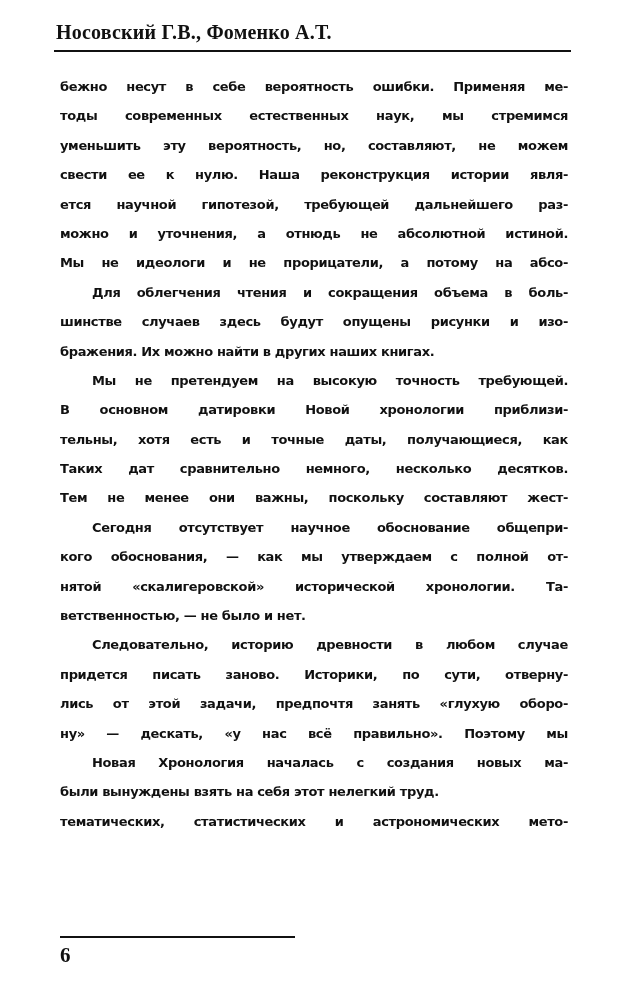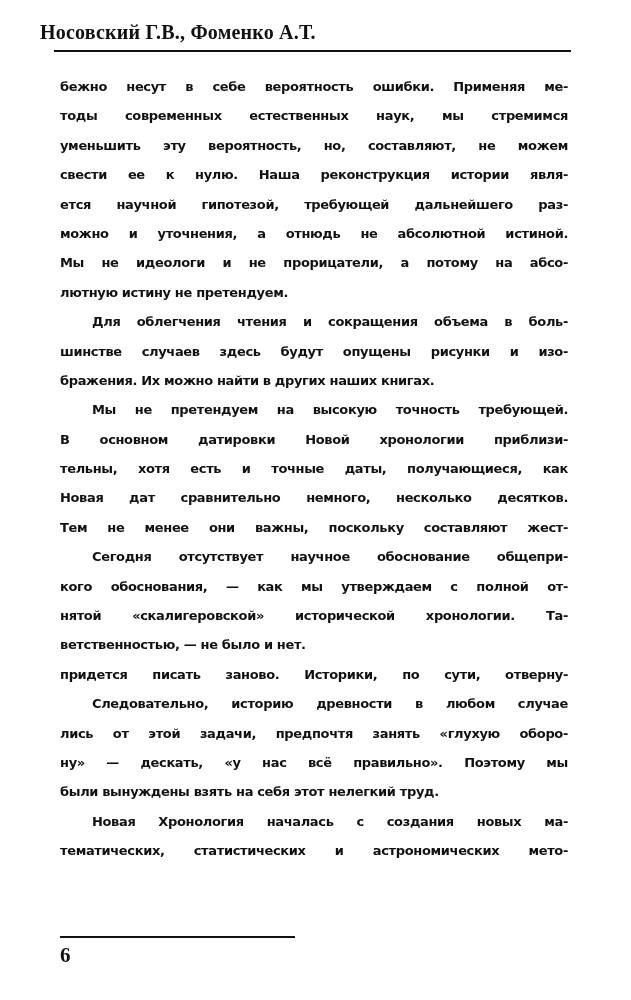--- a/index.html
+++ b/index.html
@@ -10,21 +10,21 @@
     body {
       width: 631px;
       height: 1000px;
       position: relative;
       overflow: hidden;
       color: #111111;
       font-family: "Liberation Serif", "DejaVu Serif", serif;
     }
     .running-head {
       position: absolute;
-      left: 40px;
+      left: 56px;
       top: 20px;
       width: 517px;
       font-family: "Liberation Serif", serif;
       font-weight: bold;
       font-size: 20px;
       line-height: 24px;
       letter-spacing: 0.2px;
     }
     .head-rule {
       position: absolute;
@@ -84,36 +84,35 @@
 <div class="head-rule"></div>
 
 <div class="body-text">
   <span class="line">бежно несут в себе вероятность ошибки. Применяя ме-</span>
   <span class="line">тоды современных естественных наук, мы стремимся</span>
   <span class="line">уменьшить эту вероятность, но, составляют, не можем</span>
   <span class="line">свести ее к нулю. Наша реконструкция истории явля-</span>
   <span class="line">ется научной гипотезой, требующей дальнейшего раз-</span>
   <span class="line">можно и уточнения, а отнюдь не абсолютной истиной.</span>
   <span class="line">Мы не идеологи и не прорицатели, а потому на абсо-</span>
-  <span class="line last">лютную истину не претендуем.</span>
   <span class="line indent">Для облегчения чтения и сокращения объема в боль-</span>
   <span class="line">шинстве случаев здесь будут опущены рисунки и изо-</span>
   <span class="line last">бражения. Их можно найти в других наших книгах.</span>
   <span class="line indent">Мы не претендуем на высокую точность требующей.</span>
   <span class="line">В основном датировки Новой хронологии приблизи-</span>
   <span class="line">тельны, хотя есть и точные даты, получающиеся, как</span>
-  <span class="line">Новая дат сравнительно немного, несколько десятков.</span>
+  <span class="line">Таких дат сравнительно немного, несколько десятков.</span>
   <span class="line">Тем не менее они важны, поскольку составляют жест-</span>
   <span class="line indent">Сегодня отсутствует научное обоснование общепри-</span>
   <span class="line">кого обоснования, — как мы утверждаем с полной от-</span>
   <span class="line">нятой «скалигеровской» исторической хронологии. Та-</span>
   <span class="line last">ветственностью, — не было и нет.</span>
+  <span class="line indent">Следовательно, историю древности в любом случае</span>
   <span class="line">придется писать заново. Историки, по сути, отверну-</span>
-  <span class="line indent">Следовательно, историю древности в любом случае</span>
   <span class="line">лись от этой задачи, предпочтя занять «глухую оборо-</span>
   <span class="line">ну» — дескать, «у нас всё правильно». Поэтому мы</span>
+  <span class="line indent">Новая Хронология началась с создания новых ма-</span>
   <span class="line last">были вынуждены взять на себя этот нелегкий труд.</span>
-  <span class="line indent">Новая Хронология началась с создания новых ма-</span>
   <span class="line">тематических, статистических и астрономических мето-</span>
 </div>
 
 <div class="foot-rule"></div>
 <div class="page-number">6</div>
 
 </body></html>

